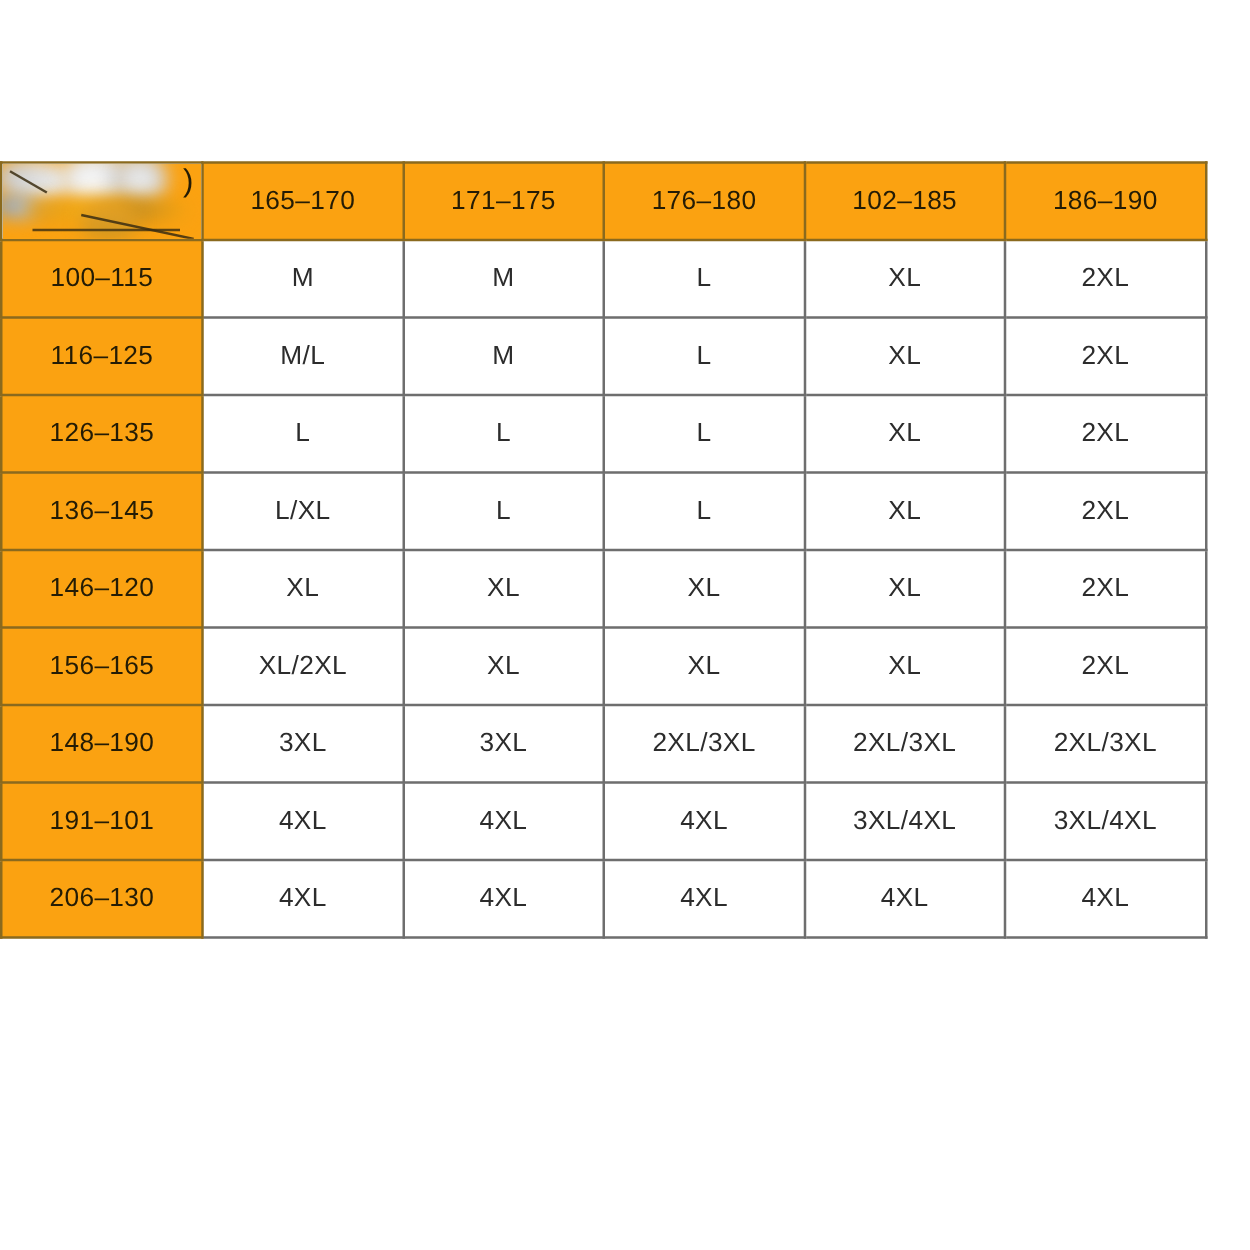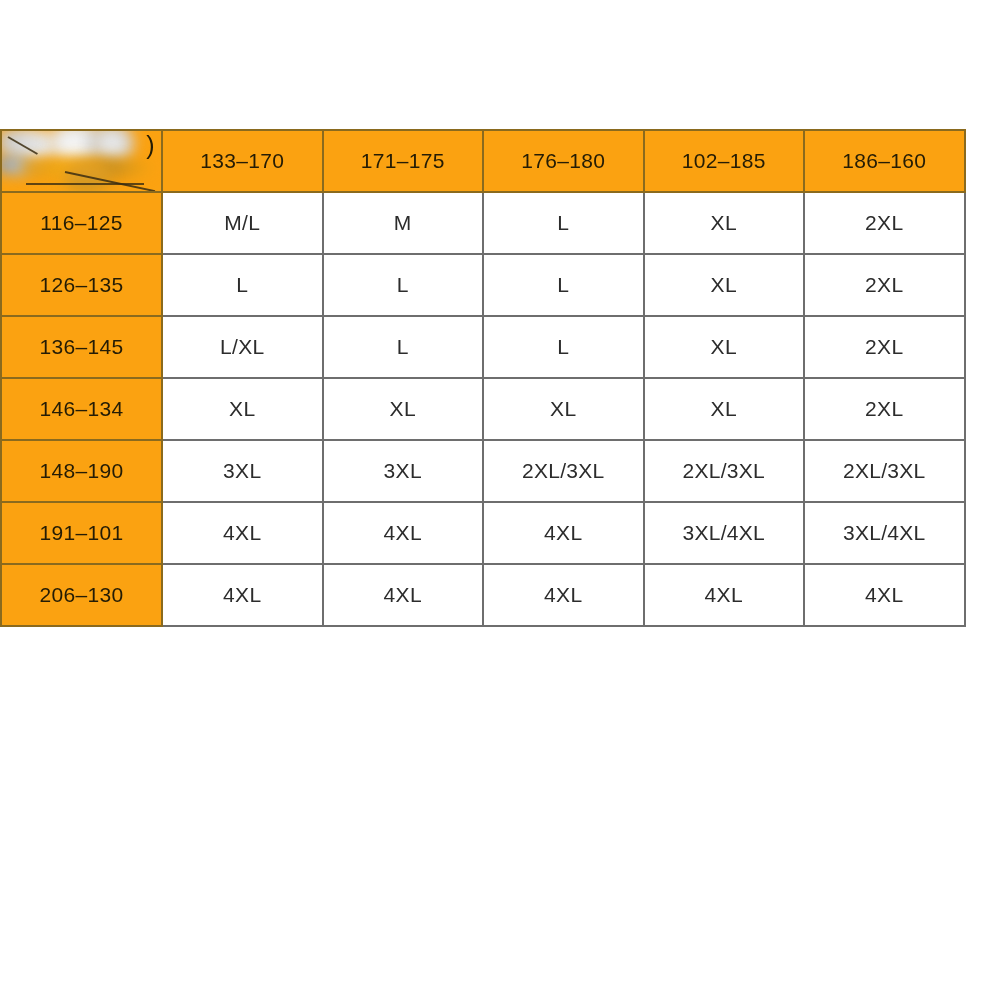--- a/index.html
+++ b/index.html
@@ -174,25 +174,33 @@
                 <div class="smudge-blob blob-c"></div>
                 <div class="smudge-blob blob-d"></div>
                 <div class="smudge-blob blob-e"></div>
                 <div class="smudge-blob blob-f"></div>
                 <div class="stroke stroke-1"></div>
                 <div class="stroke stroke-2"></div>
                 <div class="stroke stroke-3"></div>
                 <span class="paren-glyph">)</span>
               </div>
             </td>
-            <td class="hcell">133–170</td>
+            <td class="hcell">165–170</td>
             <td class="hcell">171–175</td>
             <td class="hcell">176–180</td>
             <td class="hcell">102–185</td>
-            <td class="hcell">186–160</td>
+            <td class="hcell">186–190</td>
+          </tr>
+          <tr>
+            <td class="hcell">100–115</td>
+            <td>M</td>
+            <td>M</td>
+            <td>L</td>
+            <td>XL</td>
+            <td>2XL</td>
           </tr>
           <tr>
             <td class="hcell">116–125</td>
             <td>M/L</td>
             <td>M</td>
             <td>L</td>
             <td>XL</td>
             <td>2XL</td>
           </tr>
           <tr>
@@ -205,22 +213,30 @@
           </tr>
           <tr>
             <td class="hcell">136–145</td>
             <td>L/XL</td>
             <td>L</td>
             <td>L</td>
             <td>XL</td>
             <td>2XL</td>
           </tr>
           <tr>
-            <td class="hcell">146–134</td>
-            <td>XL</td>
+            <td class="hcell">146–120</td>
+            <td>XL</td>
+            <td>XL</td>
+            <td>XL</td>
+            <td>XL</td>
+            <td>2XL</td>
+          </tr>
+          <tr>
+            <td class="hcell">156–165</td>
+            <td>XL/2XL</td>
             <td>XL</td>
             <td>XL</td>
             <td>XL</td>
             <td>2XL</td>
           </tr>
           <tr>
             <td class="hcell">148–190</td>
             <td>3XL</td>
             <td>3XL</td>
             <td>2XL/3XL</td>

